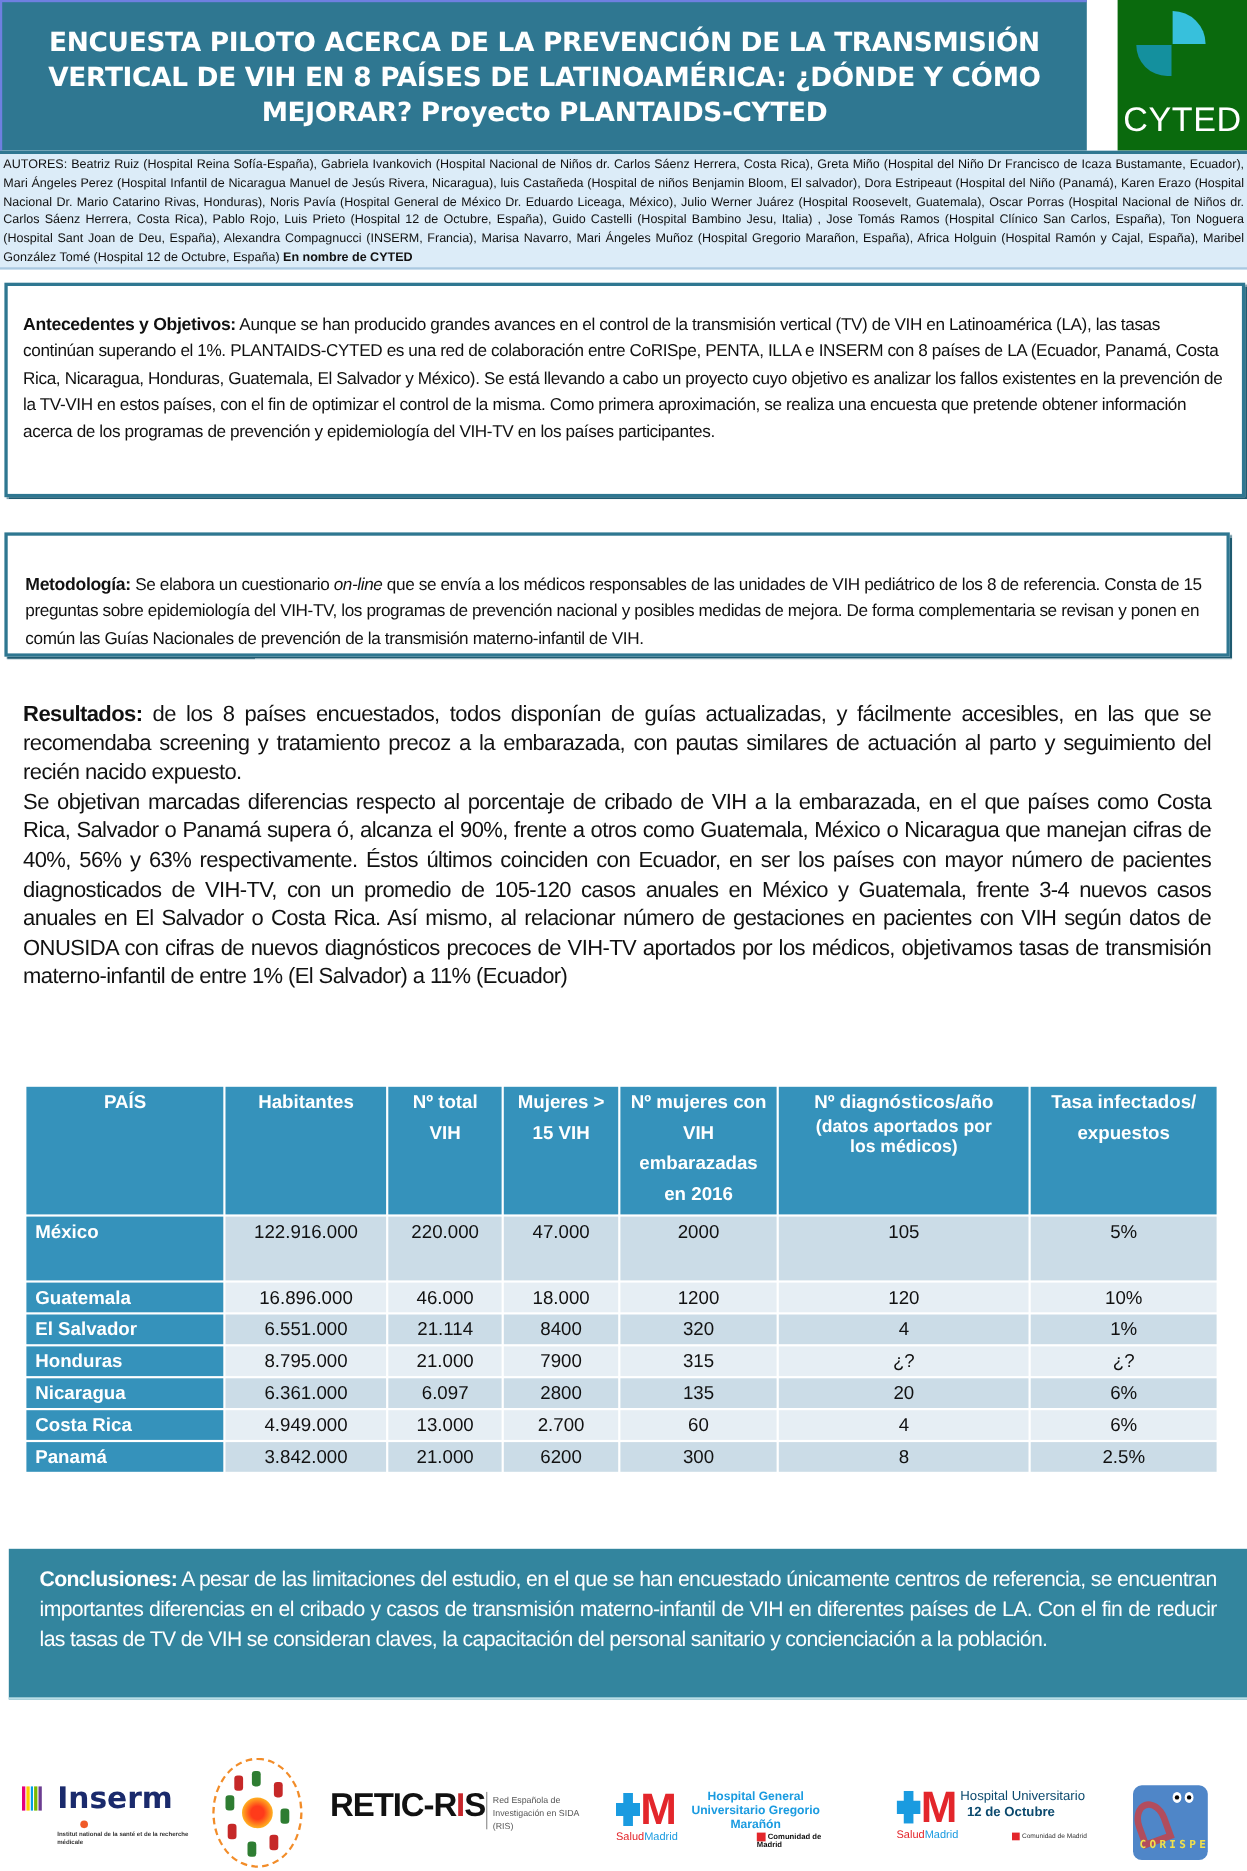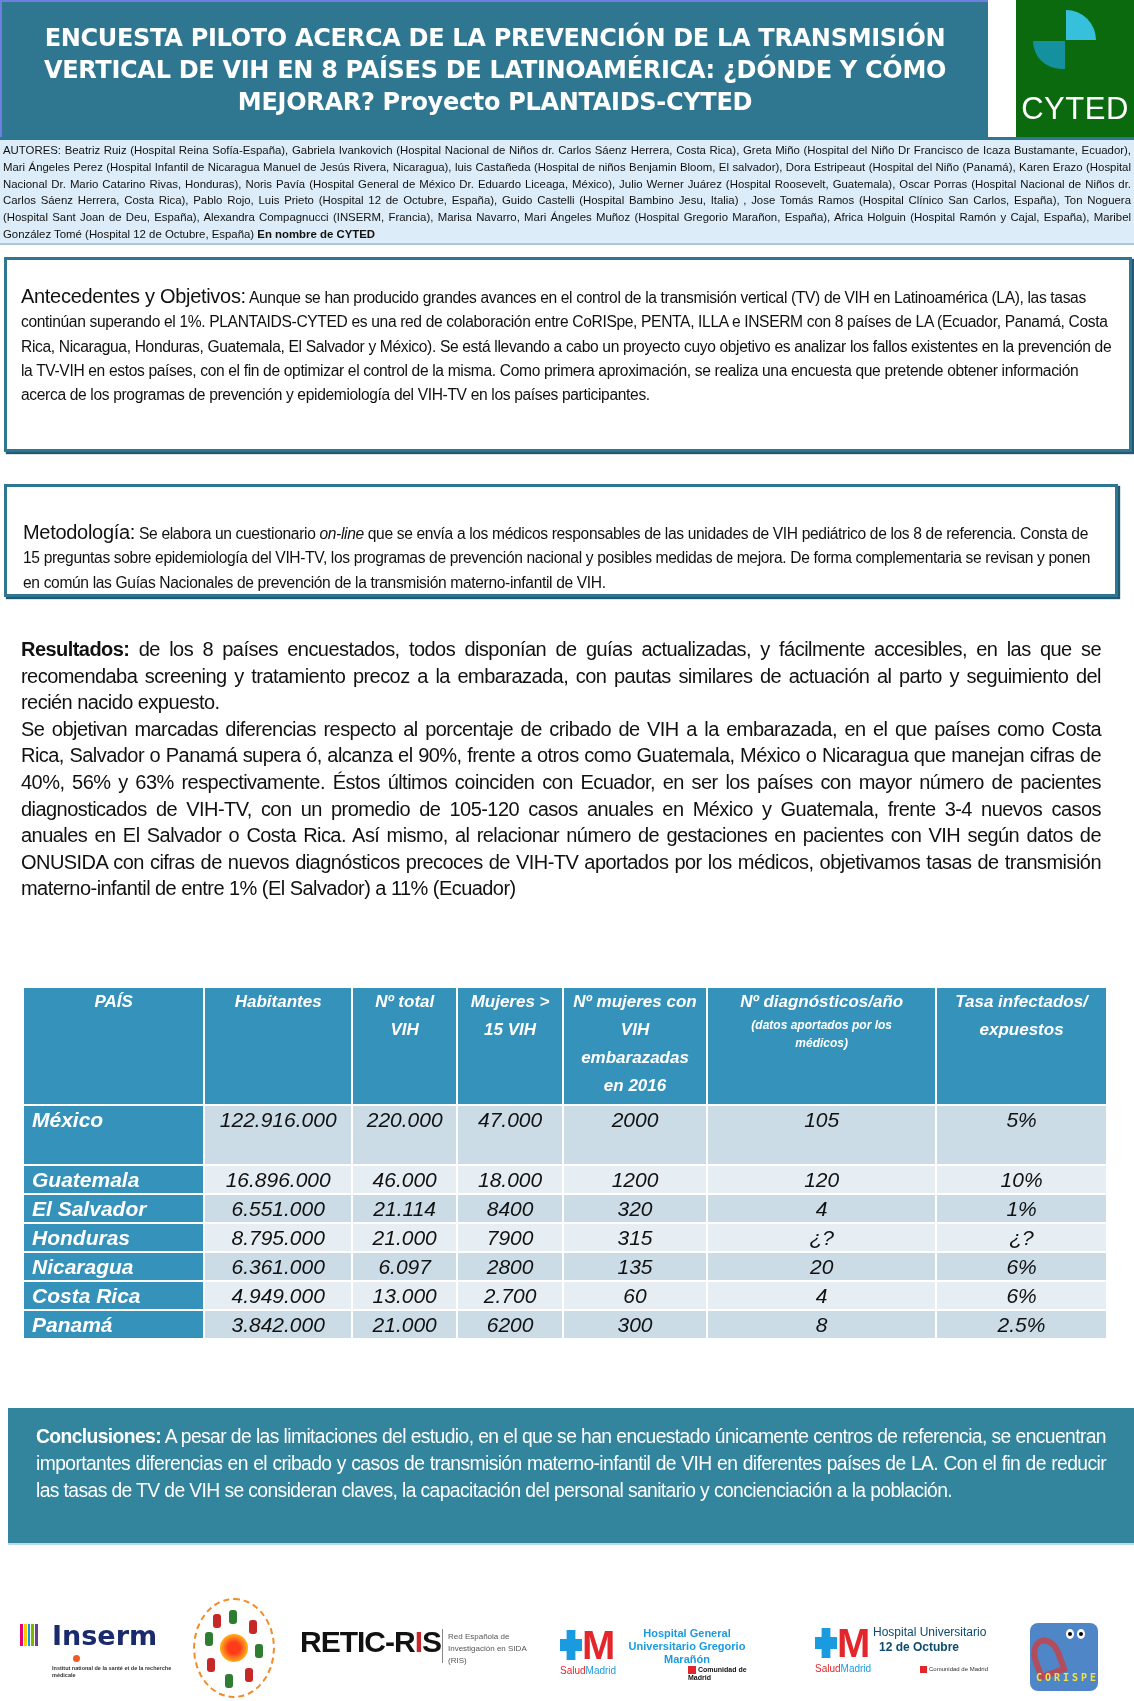--- a/index.html
+++ b/index.html
@@ -35,44 +35,43 @@
 
   
   .box {
     position: absolute; background: #ffffff; border: 3px solid #2f7791;
     box-shadow: 2px 2px 1px #1f5a70;
   }
   .box p { font-family: "Liberation Sans Narrow", "Liberation Sans", sans-serif; margin-top: 25px; }
   .box-antecedentes { left: 4px; top: 257px; width: 1128px; height: 195px; padding: 12px 14px 0 14px; }
   .box-metodologia { left: 4px; top: 484px; width: 1114px; height: 113px; padding: 8px 16px 0 16px; }
   .text-block { font-size: 15.6px; line-height: 24.3px; text-align: left; letter-spacing: -0.35px; }
-  .text-block .lead { font-size: 20px; font-weight: normal; letter-spacing: -0.3px; }
+  .text-block .lead { font-size: 16px; font-weight: bold; letter-spacing: -0.3px; }
   .box-antecedentes .text-block { margin-top: 12px; }
 
   
   .resultados {
     position: absolute; left: 21px; top: 636px; width: 1080px;
     font-size: 20px; line-height: 26.6px; text-align: justify; letter-spacing: -0.55px; color: #111;
   }
   .resultados .lead { font-weight: bold; }
   .resultados p { text-align-last: left; }
 
   
   .data-table {
     position: absolute; left: 22px; top: 986px; width: 1086px;
     border-collapse: separate; border-spacing: 2px;
     font-family: "Liberation Sans", sans-serif;
-    font-style: italic;
   }
   .data-table th {
     background: #3592bb; color: #ffffff; font-size: 17px; font-weight: bold; vertical-align: top;
     text-align: center; line-height: 28px; padding-top: 0; height: 116px;
   }
-  .data-table th .sub { display: block; font-size: 12px; line-height: 18px; font-weight: bold; }
-  .data-table td { font-size: 21px; text-align: center; height: 27px; line-height: 27px; color: #111; }
+  .data-table th .sub { display: block; font-size: 16px; line-height: 18px; font-weight: bold; }
+  .data-table td { font-size: 17px; text-align: center; height: 27px; line-height: 27px; color: #111; }
   .data-table td.country { background: #3592bb; color: #ffffff; font-weight: bold; text-align: left; padding-left: 8px; }
   .data-table tr.row-odd td:not(.country) { background: #cbdce7; }
   .data-table tr.row-even td:not(.country) { background: #e6eef4; }
   .data-table tr.row-tall td { height: 58px; vertical-align: top; padding-top: 0; }
 
   
   .conclusiones {
     position: absolute; left: 8px; top: 1408px; width: 1126px; height: 137px;
     background: #33859e; border-bottom: 2px solid #b8dde6;
     color: #ffffff; padding: 15px 28px 0 28px;

